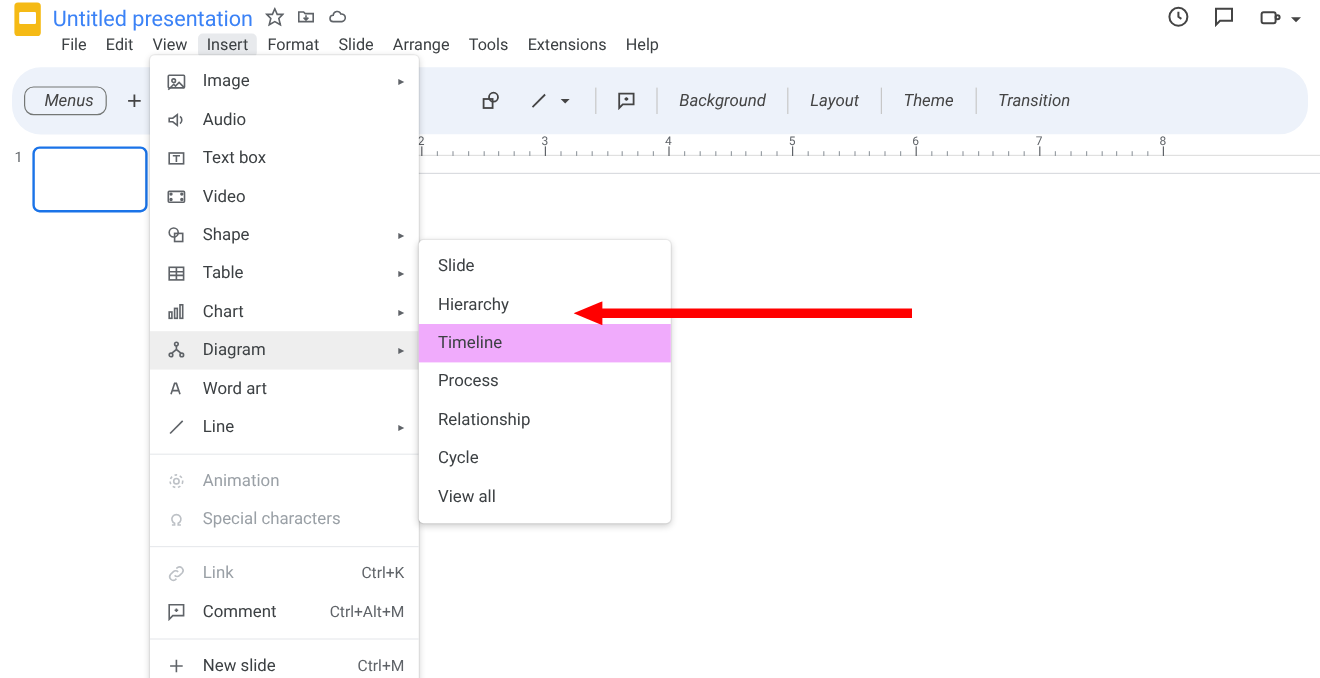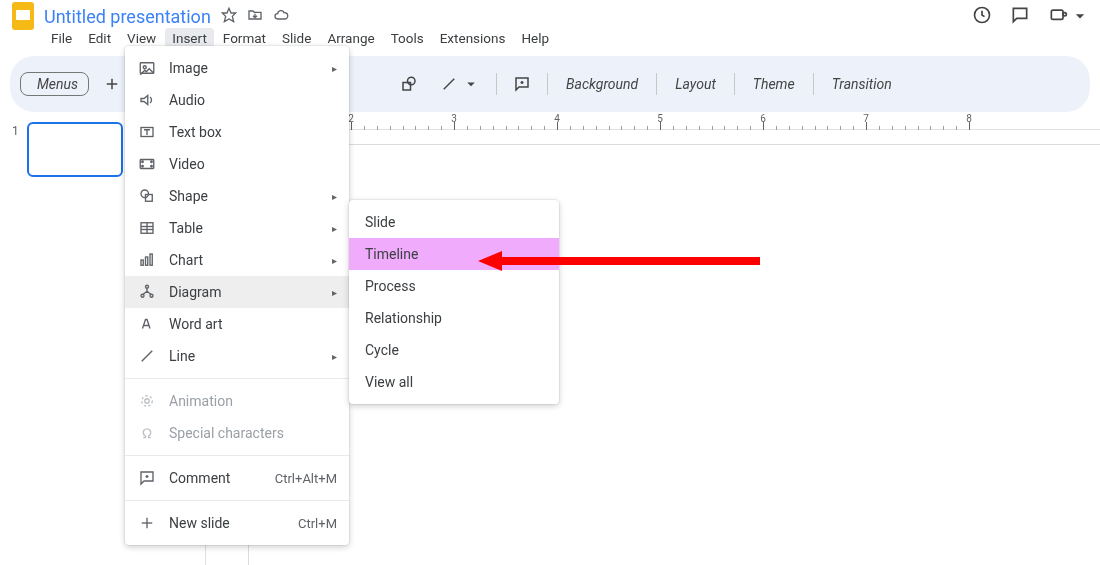--- a/index.html
+++ b/index.html
@@ -429,20 +429,30 @@
     </div>
     <div class="dd-item disabled">
       <span class="dd-icon">
         <svg viewBox="0 0 24 24">
           <path d="M7 18h3v-2a5 5 0 114 0v2h3" fill="none" stroke="currentColor" stroke-width="1.8"></path>
         </svg>
       </span>
       <span>Special characters</span>
     </div>
     <div class="dd-sep"></div>
+    <div class="dd-item disabled">
+      <span class="dd-icon">
+        <svg viewBox="0 0 24 24">
+          <path d="M10 14a4 4 0 005.6 0l3-3a4 4 0 00-5.6-5.6l-1 1" fill="none" stroke="currentColor" stroke-width="1.8"></path>
+          <path d="M14 10a4 4 0 00-5.6 0l-3 3a4 4 0 005.6 5.6l1-1" fill="none" stroke="currentColor" stroke-width="1.8"></path>
+        </svg>
+      </span>
+      <span>Link</span>
+      <span class="dd-shortcut">Ctrl+K</span>
+    </div>
     <div class="dd-item">
       <span class="dd-icon">
         <svg viewBox="0 0 24 24">
           <path d="M4 4h16v12H8l-4 4z" fill="none" stroke="currentColor" stroke-width="1.8"></path>
           <line x1="12" y1="8" x2="12" y2="12" fill="none" stroke="currentColor" stroke-width="1.8"></line>
           <line x1="10" y1="10" x2="14" y2="10" fill="none" stroke="currentColor" stroke-width="1.8"></line>
         </svg>
       </span>
       <span>Comment</span>
       <span class="dd-shortcut">Ctrl+Alt+M</span>
@@ -456,20 +466,23 @@
         </svg>
       </span>
       <span>New slide</span>
       <span class="dd-shortcut">Ctrl+M</span>
     </div>
   </div>
 
 <div class="submenu" id="diagram-sub">
     <div class="sub-item">
       <span>Slide</span>
+    </div>
+    <div class="sub-item">
+      <span>Hierarchy</span>
     </div>
     <div class="sub-item hover">
       <span>Timeline</span>
     </div>
     <div class="sub-item">
       <span>Process</span>
     </div>
     <div class="sub-item">
       <span>Relationship</span>
     </div>

